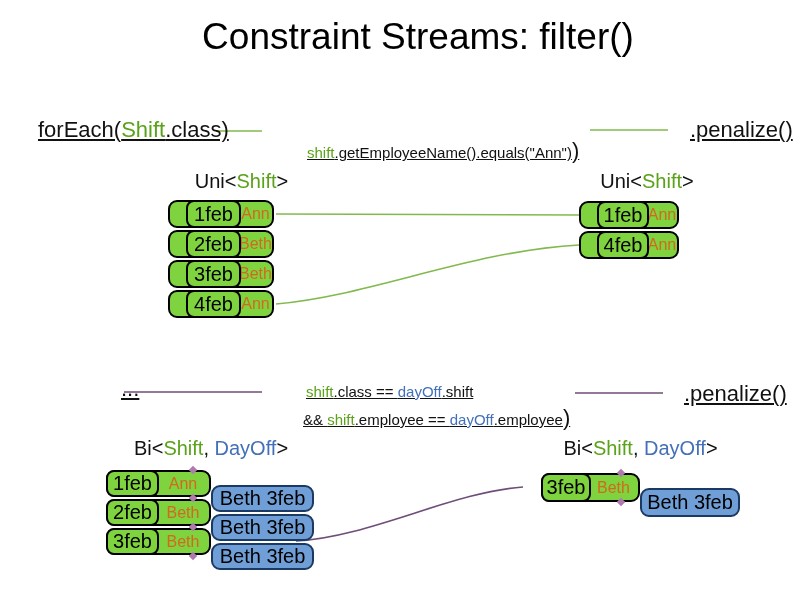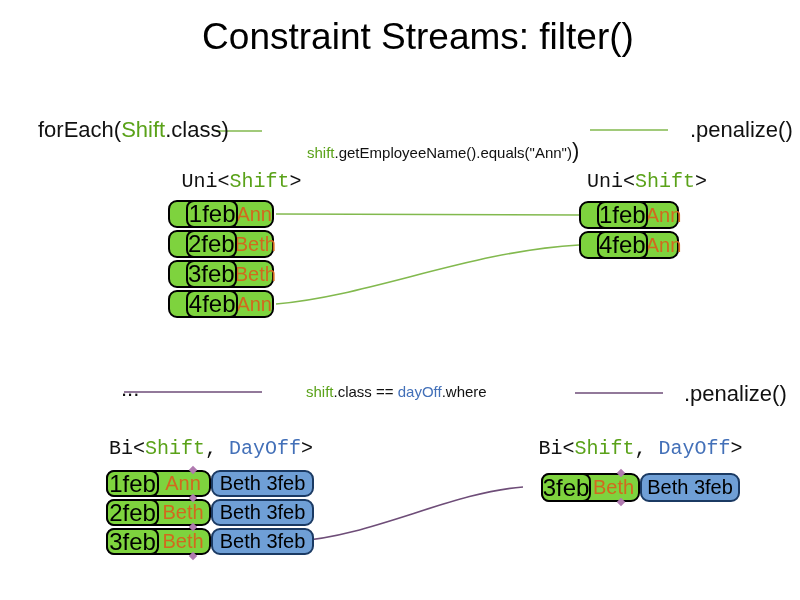--- a/index.html
+++ b/index.html
@@ -9,41 +9,41 @@
     --line-green:#82b94e; --line-purple:#6e4d78; --diamond:#b07ab0;
     --ink:#111111;
   }
   html,body{margin:0;padding:0;background:#ffffff;}
   .canvas{position:relative;width:800px;height:600px;background:#ffffff;
           font-family:"Liberation Sans", sans-serif;color:var(--ink);overflow:hidden;}
   .abs{position:absolute;padding-left:18px;}
   .ctr{text-align:center;}
   .title{top:16px;left:0;width:800px;font-size:37px;color:#000;}
   .subtitle{top:66px;left:0;width:800px;font-size:15px;color:#000;}
-  .code{white-space:nowrap;}
+  .code{white-space:nowrap;text-decoration:underline;}
   .big{font-size:22px;}
   .small{font-size:15px;}
   .g{color:var(--green-txt);}
   .b{color:var(--blue-txt);}
   .arrow{margin-left:5px;}
-  .typelabel{font-size:20px;white-space:nowrap;font-family:Liberation Mono, monospace;}
+  .typelabel{font-size:20px;white-space:nowrap;}
   svg.wires{position:absolute;left:0;top:0;z-index:0;}
   .gbox{display:flex;align-items:stretch;background:var(--green-fill);
         border:2px solid var(--box-border);border-radius:9px;box-sizing:border-box;z-index:2;}
   .gdate{margin:-2px;width:55px;background:var(--green-fill);
          border:2px solid var(--box-border);border-radius:8px;box-sizing:border-box;
          display:flex;align-items:center;justify-content:center;
-         font-size:24px;color:#000;z-index:3;}
+         font-size:20px;color:#000;z-index:3;}
   .gname{flex:1;display:flex;align-items:center;justify-content:center;
-         font-size:20px;color:var(--orange-txt);}
+         font-size:16px;color:var(--orange-txt);}
   .birow{display:flex;z-index:2;}
   .birow .gbox{height:100%;}
   .bbox{background:var(--blue-fill);border:2px solid var(--blue-border);
         border-radius:9px;box-sizing:border-box;display:flex;align-items:center;
-        justify-content:center;font-size:20px;color:#000;height:100%;}
+        justify-content:center;font-size:20px;color:#000;height:100%;margin-top:15px;}
   .diamond{position:absolute;width:6px;height:6px;background:var(--diamond);
            transform:rotate(45deg);z-index:4;}
 </style>
 </head>
 <body>
 
 <div class="canvas">
 
   <svg class="wires" width="800" height="600" viewBox="0 0 800 600">
     <path d="M216,131 H262" fill="none" stroke-width="1.6" stroke="#82b94e"></path>
@@ -89,22 +89,23 @@
       <div class="gname">Ann</div>
     </div>
   <div class="abs gbox" style="left:579px;top:231px;width:100px;height:28px">
       <div class="gdate" style="width:52px">4feb</div>
       <div class="gname">Ann</div>
     </div>
 
   <div class="abs code big" style="left:103px;top:376px">...</div>
 
 
-  <div class="abs code small" style="left:288px;top:383px"><span class="g">shift</span><span>.class == </span><span class="b">dayOff</span><span>.where</span></div>
+  <div class="abs code small" style="left:288px;top:383px"><span class="g">shift</span><span>.class == </span><span class="b">dayOff</span><span>.shift</span></div>
 
+  <div class="abs code small" style="left:285px;top:405px"><span>&amp;&amp; </span><span class="g">shift</span><span>.employee == </span><span class="b">dayOff</span><span>.employee</span><span class="big">)</span></div>
 
   <div class="abs code big" style="left:666px;top:381px">.penalize()</div>
 
   <div class="abs ctr typelabel" style="left:88px;top:437px;width:210px"><span>Bi&lt;</span><span class="g">Shift</span><span>, </span><span class="b">DayOff</span><span>&gt;</span></div>
   <div class="abs ctr typelabel" style="left:520px;top:437px;width:205px"><span>Bi&lt;</span><span class="g">Shift</span><span>, </span><span class="b">DayOff</span><span>&gt;</span></div>
 
   <div class="abs birow" style="left:88px;top:470px;width:208px;height:27px">
       <div class="gbox" style="width:105px">
         <div class="gdate" style="width:53px">1feb</div>
         <div class="gname">Ann</div>

